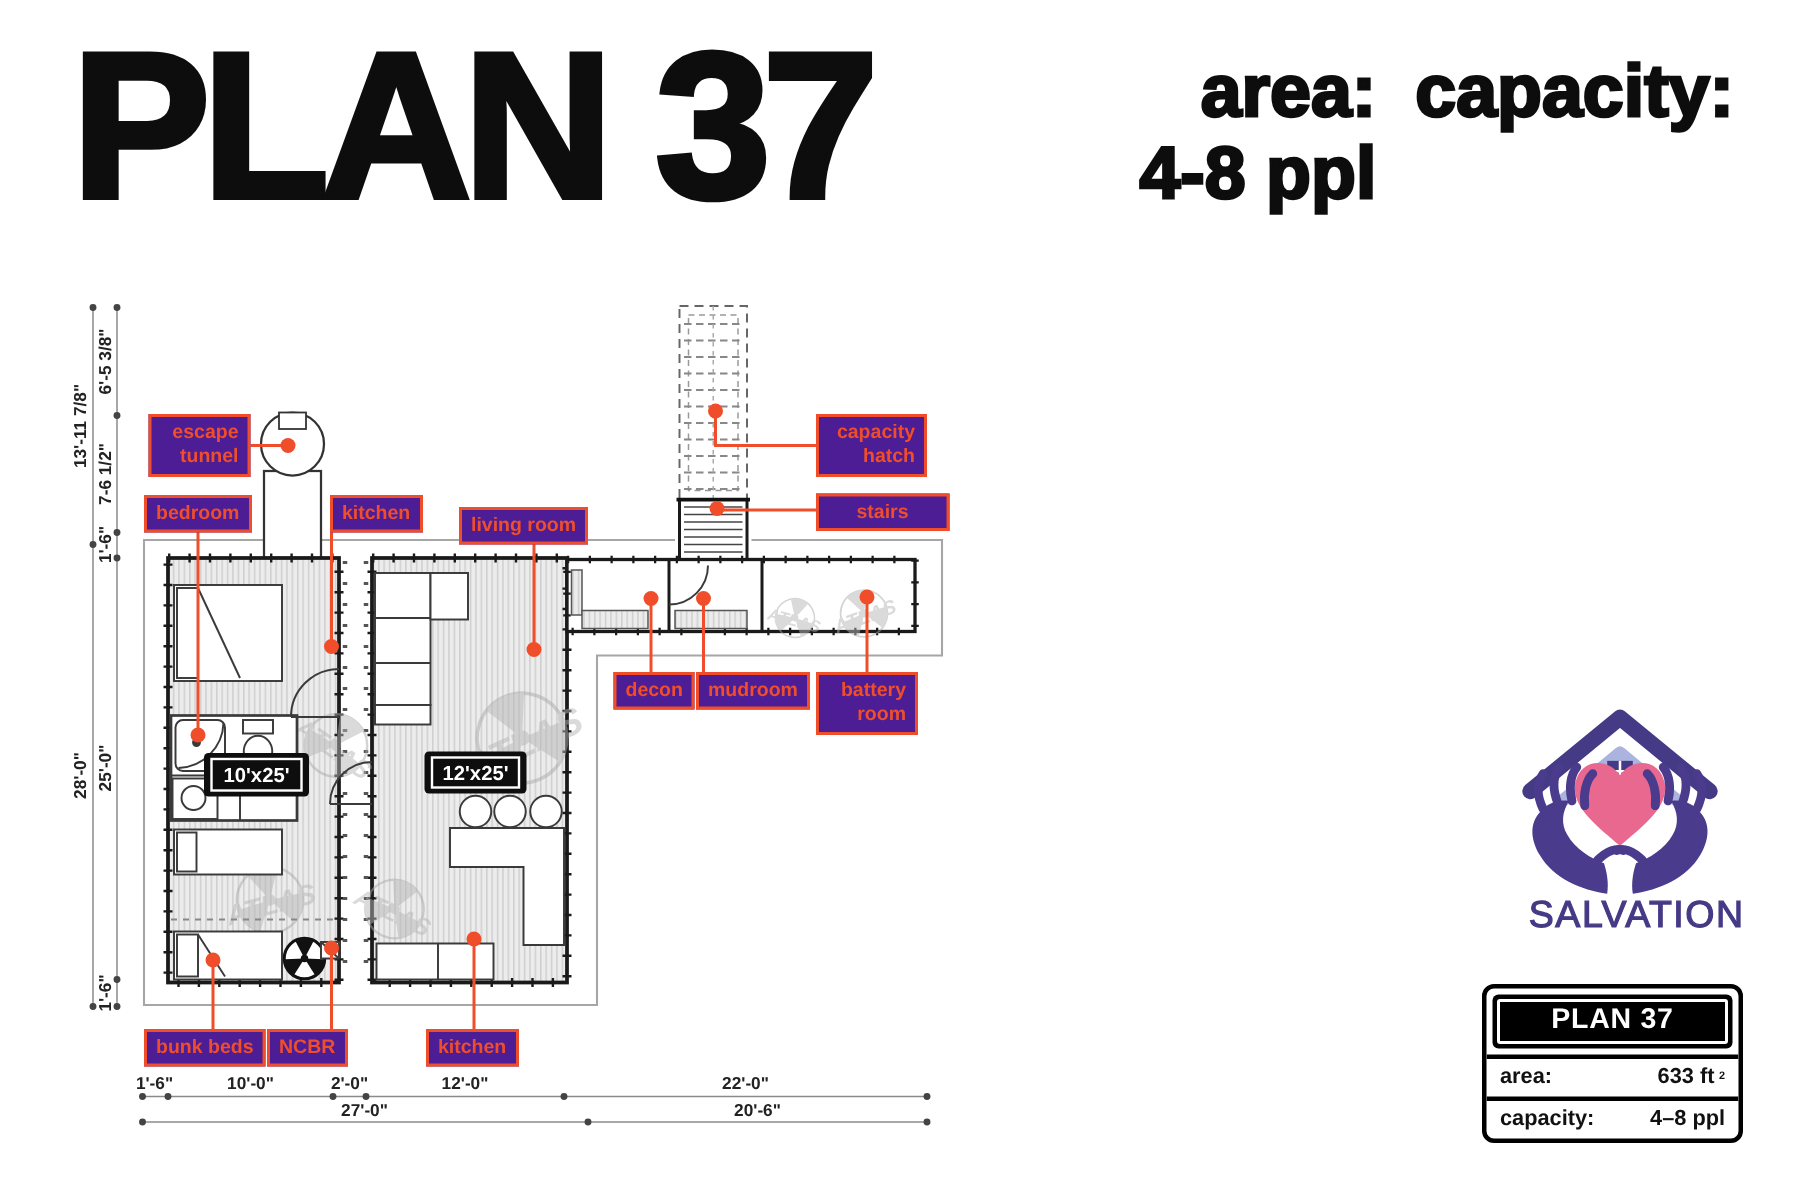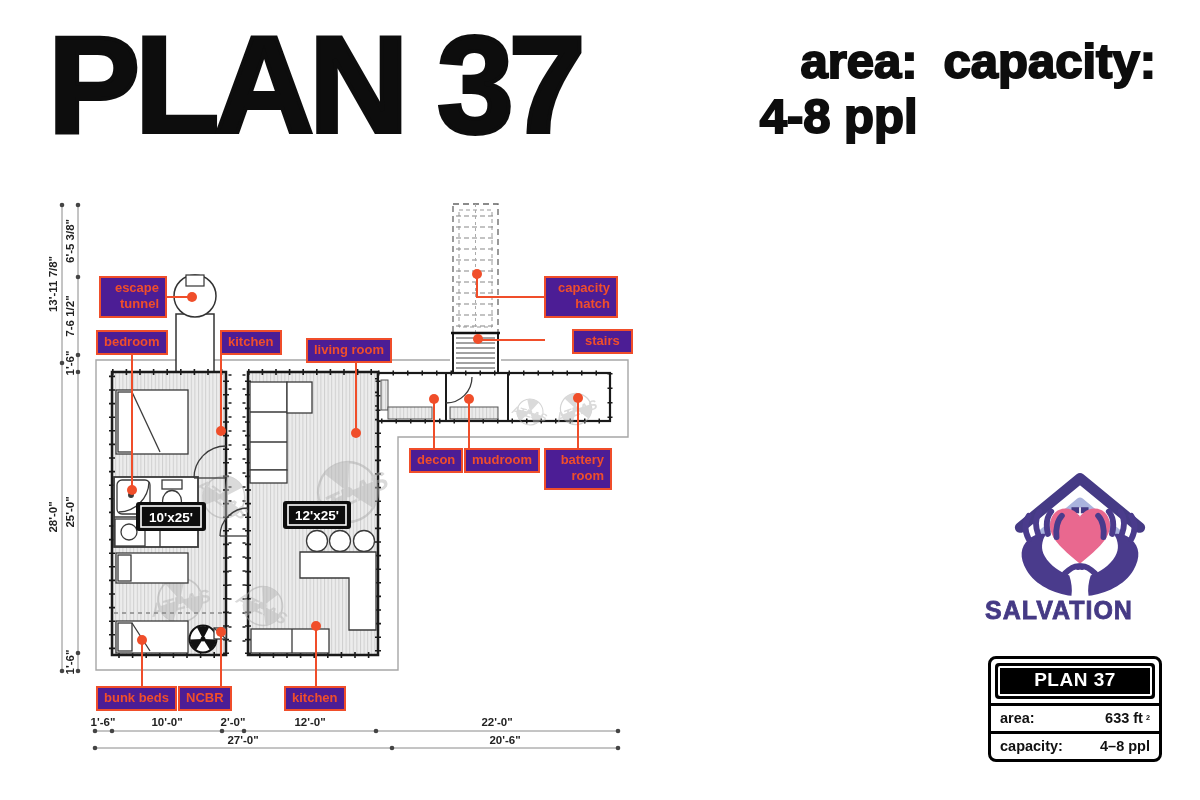--- a/index.html
+++ b/index.html
@@ -16,22 +16,22 @@
          -webkit-text-stroke:2px #0d0d0d;}
   .sup{font-size:0.5em;vertical-align:0.62em;margin-left:3px;}
 
   
   .rlabel{position:absolute;background:#4c1d95;border:2px solid #f04e2a;color:#f04e2a;
           font-weight:bold;font-size:13px;line-height:1.25;padding:2px 6px 3px;
           text-align:right;white-space:nowrap;z-index:5;}
   .rlabel.wrap{white-space:normal;}
 
   
-  .brand-name{position:absolute;left:985px;top:597px;width:178px;text-align:left;
-              font-weight:bold;font-size:25px;letter-spacing:1px;color:#453a85;
+  .brand-name{position:absolute;left:985px;top:597px;width:178px;text-align:right;
+              font-weight:normal;font-size:25px;letter-spacing:1px;color:#453a85;
               -webkit-text-stroke:0.8px #453a85;line-height:1.05;}
   .brand-sub{position:absolute;left:985px;top:624px;width:178px;text-align:center;
              font-weight:bold;font-size:19px;letter-spacing:7px;text-indent:7px;
              color:#ef7fa7;margin-top:36px;-webkit-text-stroke:0.6px #ef7fa7;}
   .plan-card{position:absolute;left:988px;top:656px;width:168px;background:#fff;
              border:3px solid #000;border-radius:8px;overflow:hidden;}
   .card-head{margin:4px;background:#000;border-radius:4px;padding:3px;}
   .card-head-inner{border:2px solid #fff;border-radius:2px;color:#fff;text-align:center;
                    font-weight:bold;font-size:19px;padding:1px 0 3px;letter-spacing:0.5px;}
   .card-row{border-top:3px solid #000;display:flex;justify-content:space-between;
@@ -290,21 +290,21 @@
         <circle cx="316" cy="626" r="5"></circle>
     </g>
   </g>
 </svg>
 
 <div class="rlabel wrap" style="left:99px;top:276px;width:52px">escape tunnel</div>
 <div class="rlabel" style="left:96px;top:330px">bedroom</div>
 <div class="rlabel" style="left:220px;top:330px">kitchen</div>
 <div class="rlabel" style="left:306px;top:338px">living room</div>
 <div class="rlabel wrap" style="left:544px;top:276px;width:58px">capacity hatch</div>
-<div class="rlabel" style="left:572px;top:329px;padding:2px 11px 3px">stairs</div>
+<div class="rlabel" style="left:544px;top:329px;padding:2px 25px 3px">stairs</div>
 <div class="rlabel" style="left:409px;top:448px">decon</div>
 <div class="rlabel" style="left:464px;top:448px">mudroom</div>
 <div class="rlabel wrap" style="left:544px;top:448px;width:52px">battery room</div>
 <div class="rlabel" style="left:96px;top:686px">bunk beds</div>
 <div class="rlabel" style="left:178px;top:686px">NCBR</div>
 <div class="rlabel" style="left:284px;top:686px">kitchen</div>
 
 <svg style="position:absolute;left:1002px;top:472px;" width="156" height="126" viewBox="0 0 144 118">
   <g>
     <path d="M16,52 L72,6 L128,52" fill="none" stroke="#453a85" stroke-width="10" stroke-linecap="round" stroke-linejoin="round"></path>

